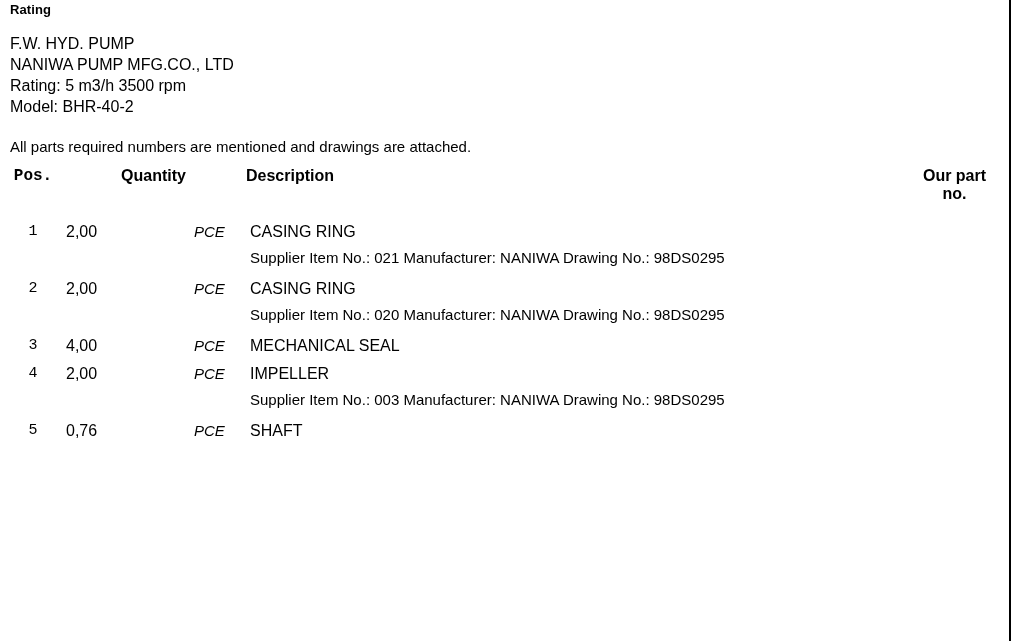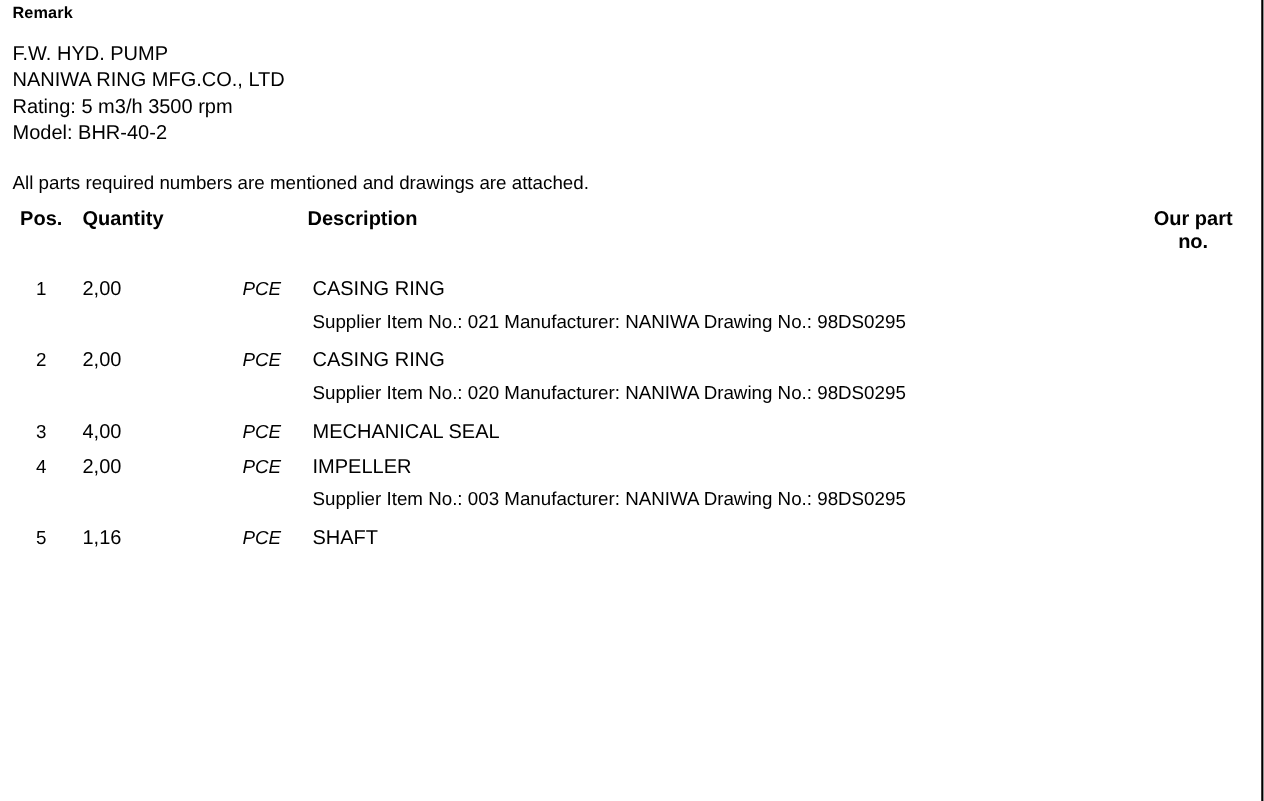--- a/index.html
+++ b/index.html
@@ -58,27 +58,27 @@
     top: 167px;
     width: 1003px;
     border-collapse: collapse;
   }
   table.items th {
     font-size: 16px;
     font-weight: bold;
     padding: 0 0 10px 0;
     vertical-align: top;
   }
-  .col-pos   { width: 66px;  text-align: center; }
+  .col-pos   { width: 66px;  text-align: center; font-family: Liberation Mono, monospace; }
   .col-qty   { width: 120px; text-align: right; }
   .col-unit  { width: 52px;  text-align: left; padding-left: 8px !important; }
   .col-desc  { width: 660px; text-align: left; margin-left: 36px; }
   .col-part  { padding-right: 4px !important; }
 
-  th.col-qty { text-align: left; padding-right: 0; }
+  th.col-qty { text-align: right; padding-right: 0; }
   th.col-unit { }
   th.col-desc { padding-left: 4px; }
 
   table.items td {
     font-size: 15px;
     vertical-align: top;
     padding: 0;
   }
   tr.item-row td {
     padding-top: 10px;
@@ -99,25 +99,25 @@
     width: 510px;
   }
 </style>
 </head>
 <body>
 
 <div id="page">
 
   <div class="page-edge"></div>
 
-  <div class="remark-label">Remark</div>
+  <div class="remark-label">Rating</div>
 
   <div class="remark-block">
     <div>F.W. HYD. PUMP</div>
-    <div>NANIWA RING MFG.CO., LTD</div>
+    <div>NANIWA PUMP MFG.CO., LTD</div>
     <div>Rating: 5 m3/h 3500 rpm</div>
     <div>Model: BHR-40-2</div>
   </div>
 
   <div class="note-line">All parts required numbers are mentioned and drawings are attached.</div>
 
   <table class="items">
     <thead>
       <tr>
         <th class="col-pos">Pos.</th>
@@ -182,21 +182,21 @@
         <td class="col-qty"></td>
         <td class="col-unit"></td>
         <td class="col-desc">
             <div class="detail-text">Supplier Item No.: 003 Manufacturer: NANIWA Drawing No.: 98DS0295</div>
           </td>
         <td class="col-part"></td>
       </tr>
 
       <tr class="item-row">
         <td class="col-pos">5</td>
-        <td class="col-qty">1,16</td>
+        <td class="col-qty">0,76</td>
         <td class="col-unit">PCE</td>
         <td class="col-desc">SHAFT</td>
         <td class="col-part"></td>
       </tr>
     </tbody>
   </table>
 
 </div>
 
 </body></html>

